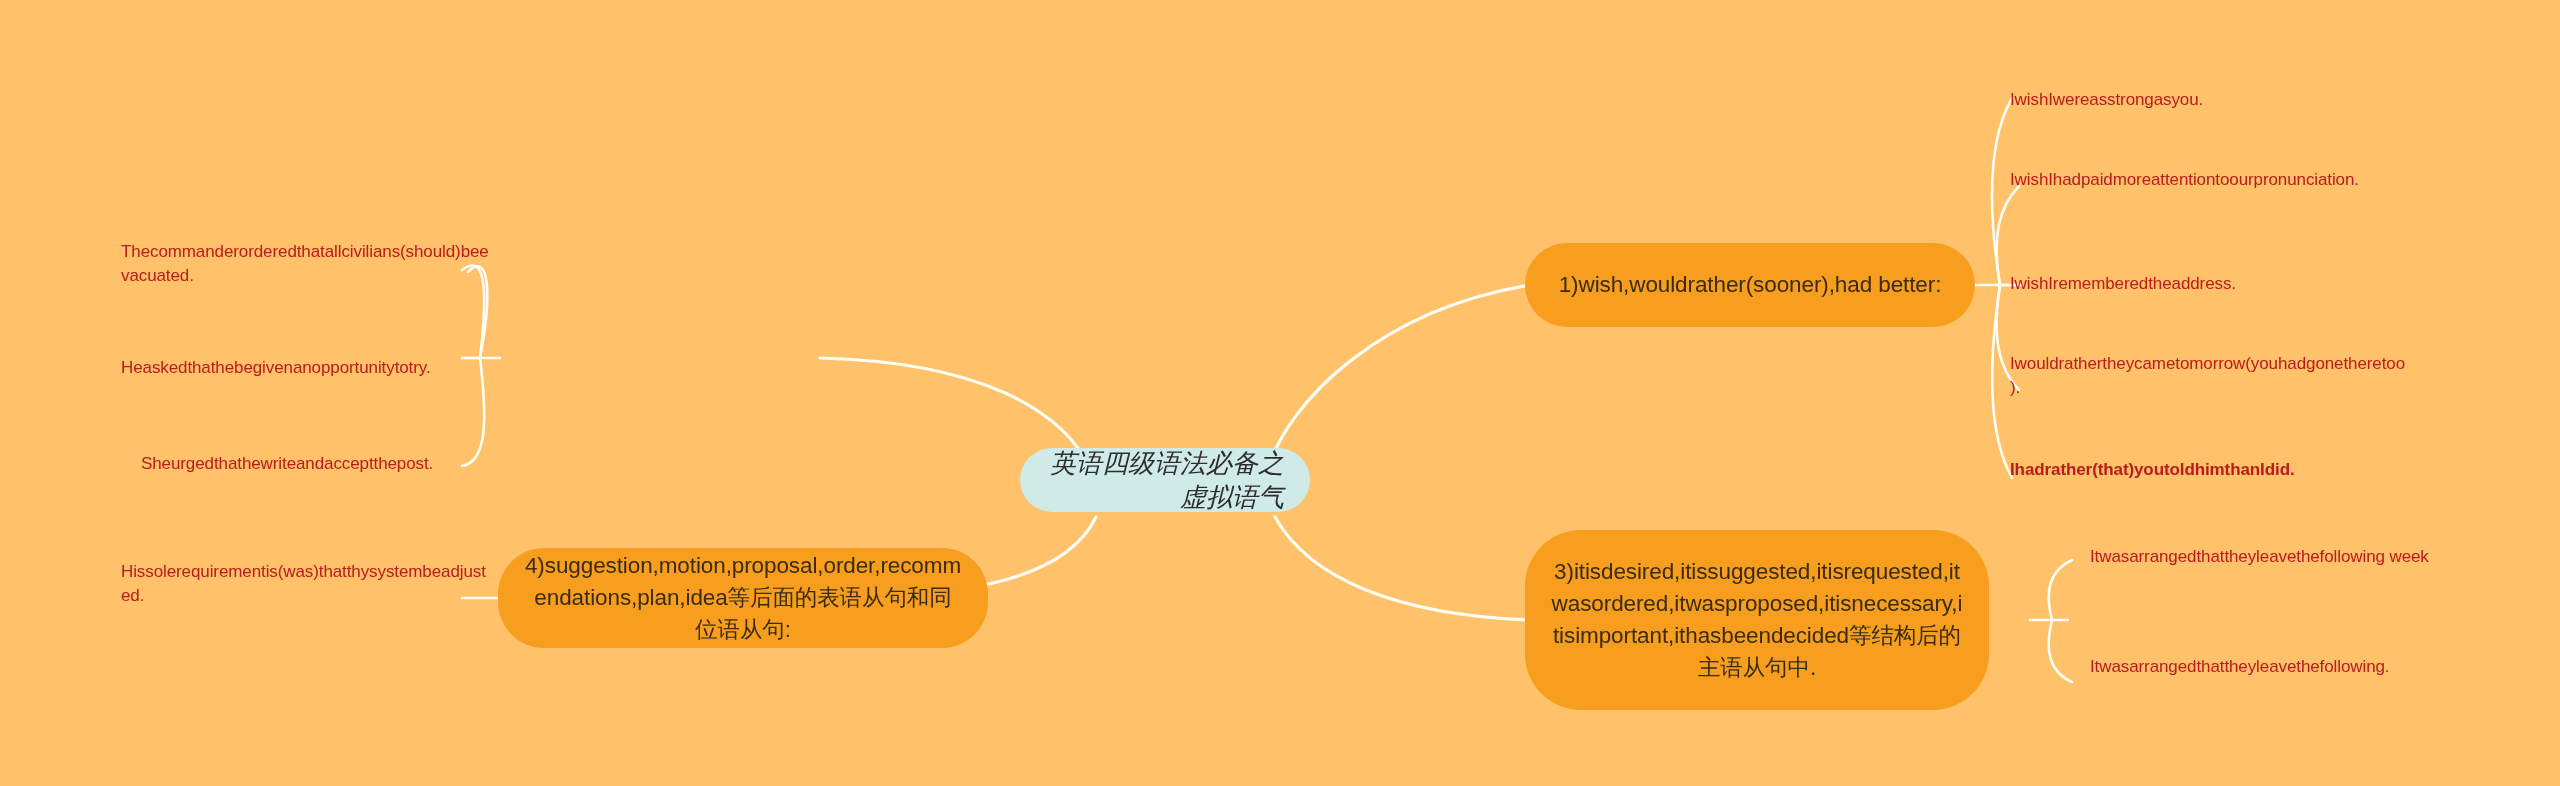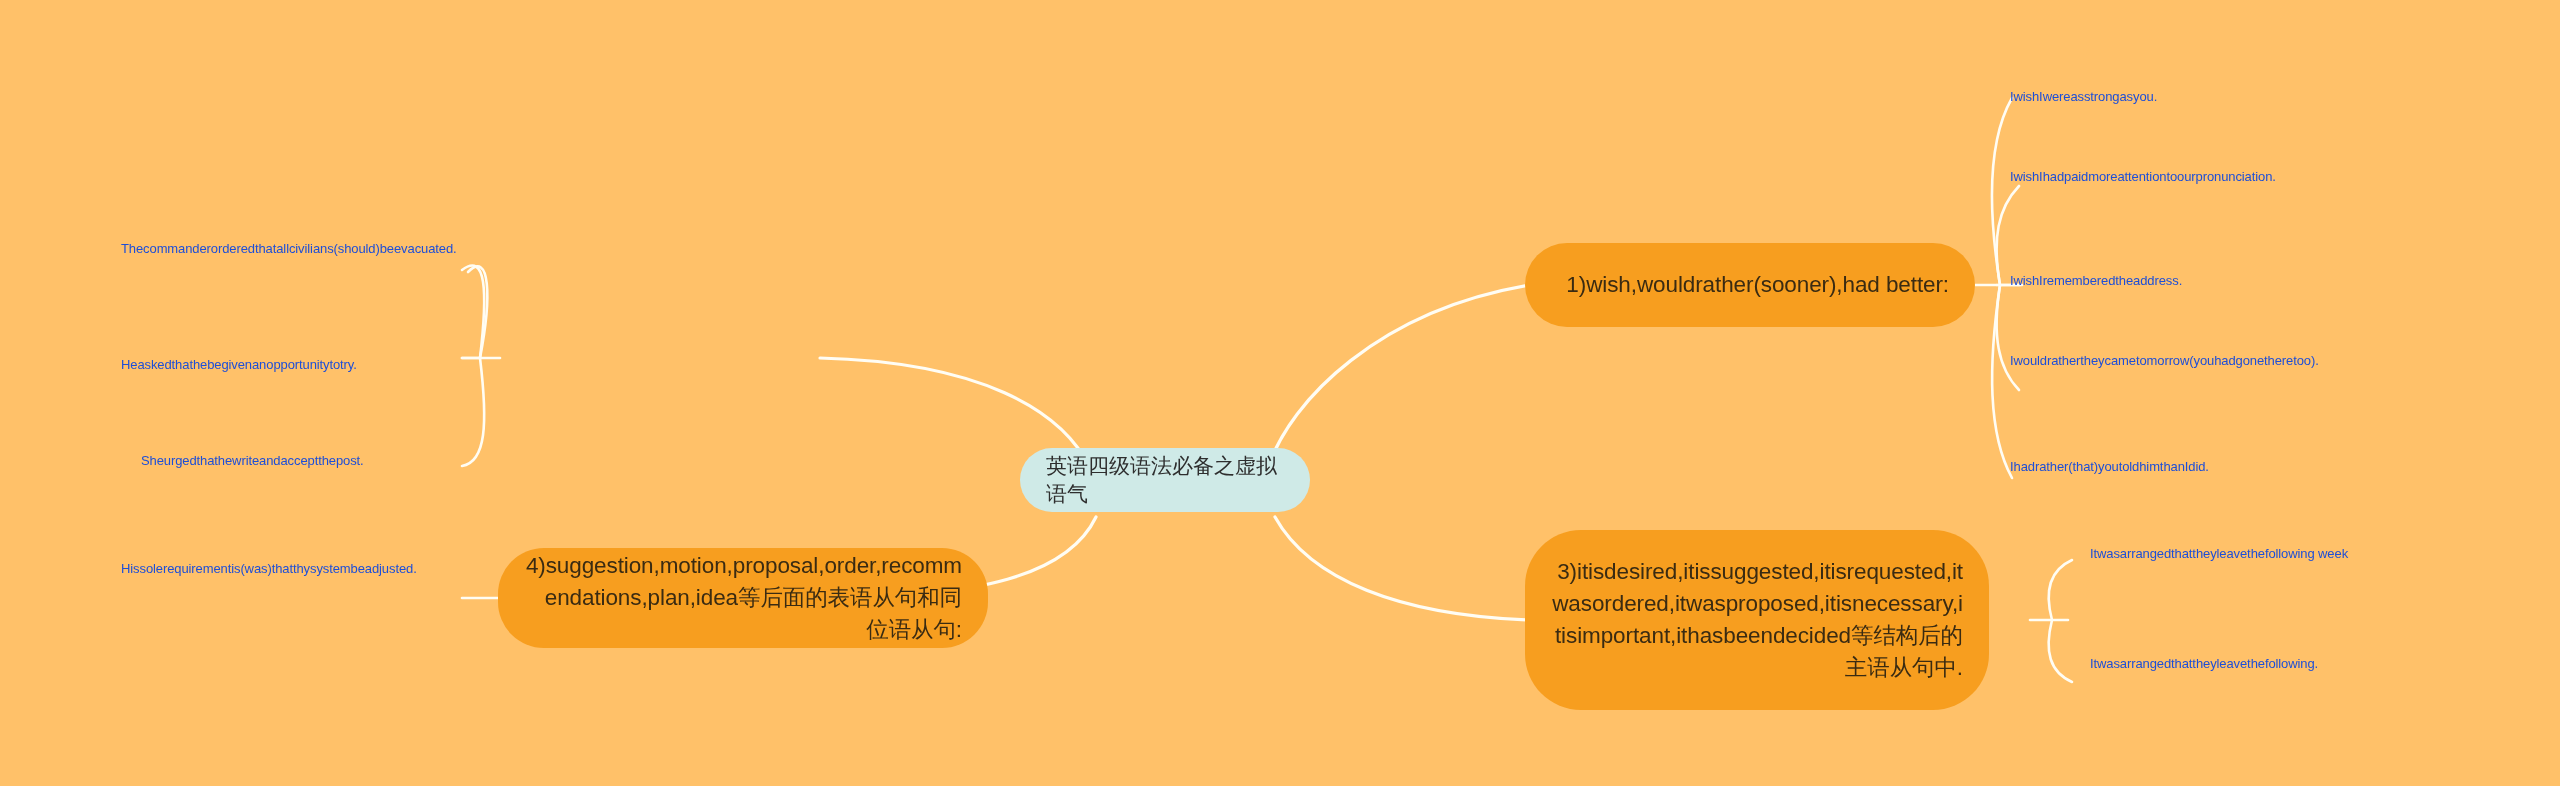--- a/index.html
+++ b/index.html
@@ -47,45 +47,46 @@
     box-sizing: border-box;
     display: flex;
     align-items: center;
     justify-content: center;
   }
 
   .node-root {
     background: #cfeae7;
     border-radius: 36px;
     color: #2e2e2e;
-    font-size: 21px;
+    font-size: 26px;
     line-height: 1.32;
-    text-align: left;
+    text-align: right;
     padding: 14px 26px;
+    font-style: italic;
   }
 
   .node-branch {
     background: #f79e1f;
     border-radius: 46px;
     color: #3a2b12;
     font-size: 22.5px;
     line-height: 1.42;
     padding: 16px 26px;
-    text-align: right;
+    text-align: center;
     letter-spacing: -0.1px;
   }
   .node-branch .node-text {
     width: 100%;
     word-break: break-word;
   }
 
   .leaf {
     position: absolute;
-    color: #1d4ed8;
-    font-size: 13px;
+    color: #b91c1c;
+    font-size: 17px;
     line-height: 1.42;
     letter-spacing: -0.1px;
     word-break: break-word;
   }
   .leaf-left {
     text-align: left;
     margin-left: 36px;
   }
   .leaf-right {
     text-align: left;
@@ -144,21 +145,21 @@
   </div>
   <div class="leaf leaf-right" style="left:2010px; top:168px; width:400px;">
     <span>IwishIhadpaidmoreattentiontoourpronunciation.</span>
   </div>
   <div class="leaf leaf-right" style="left:2010px; top:272px; width:400px;">
     <span>IwishIrememberedtheaddress.</span>
   </div>
   <div class="leaf leaf-right" style="left:2010px; top:352px; width:400px;">
     <span>Iwouldrathertheycametomorrow(youhadgonetheretoo).</span>
   </div>
-  <div class="leaf leaf-right" style="left:2010px; top:458px; width:420px;">
+  <div class="leaf leaf-right" style="left:2010px; top:458px; width:420px;font-weight:bold;">
     <span>Ihadrather(that)youtoldhimthanIdid.</span>
   </div>
 
 
   <div class="leaf leaf-left" style="left:85px; top:240px; width:368px;">
     <span>Thecommanderorderedthatallcivilians(should)beevacuated.</span>
   </div>
   <div class="leaf leaf-left" style="left:85px; top:356px; width:368px;">
     <span>Heaskedthathebegivenanopportunitytotry.</span>
   </div>

